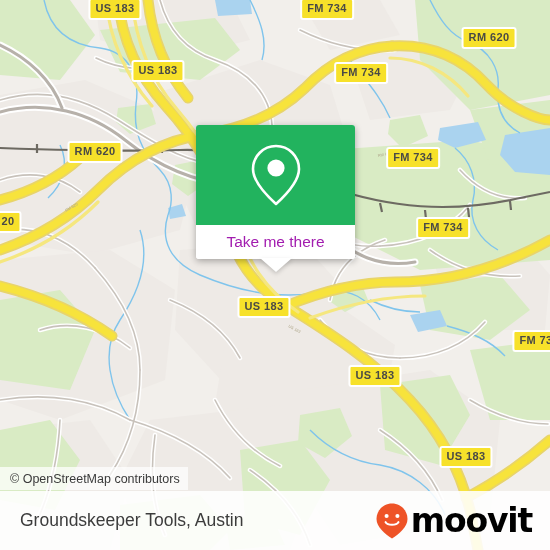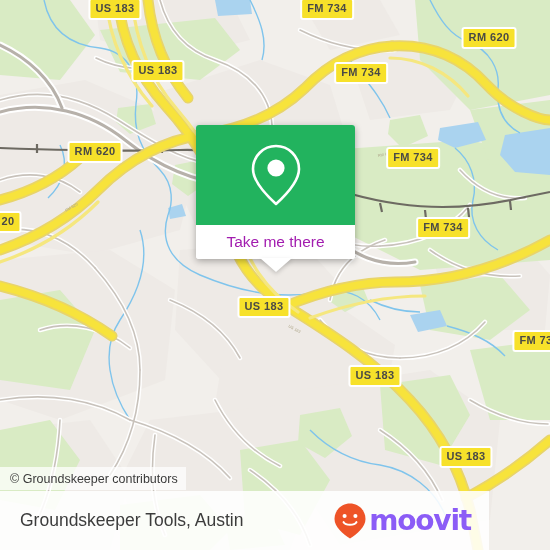--- a/index.html
+++ b/index.html
@@ -104,43 +104,43 @@
     color: #3a3a3a;
     font-size: 12.5px;
     font-family: "Liberation Sans", sans-serif;
     white-space: nowrap;
   }
   
   #bottombar {
     position: absolute;
     left: 0;
     bottom: 0;
-    width: 489px;
+    width: 550px;
     height: 59px;
     background: rgba(255,255,255,0.88);
     display: flex;
     align-items: center;
     justify-content: space-between;
     box-sizing: border-box;
     padding: 0 18px 0 20px;
   }
   #place-title {
     color: #3c3c3c;
     font-size: 17.5px;
     font-family: "Liberation Sans", sans-serif;
     white-space: nowrap;
   }
   #brand {
     display: flex;
     align-items: center;
     gap: 2px;
   }
   #brand-word {
-    color: #8b5cf6;
-    font-size: 28px;
+    color: #000000;
+    font-size: 33px;
     font-weight: bold;
     letter-spacing: -1.2px;
     font-family: "DejaVu Sans", sans-serif;
     line-height: 1;
   }
 </style>
 </head>
 <body>
 
 <div id="app">
@@ -368,21 +368,21 @@
     <div id="popup-green">
       <svg width="58" height="66" viewBox="0 0 58 66">
         <path d="M29 4 C16.3 4 6 14.3 6 27 C6 38 18 52 29 62 C40 52 52 38 52 27 C52 14.3 41.7 4 29 4 Z" fill="none" stroke="#ffffff" stroke-width="2.6" stroke-linejoin="round"></path>
         <circle cx="29" cy="26" r="8.6" fill="#ffffff"></circle>
       </svg>
     </div>
     <div id="popup-label">Take me there</div>
     <div id="popup-tail"></div>
   </div>
 
-  <div id="attribution">© Groundskeeper contributors</div>
+  <div id="attribution">© OpenStreetMap contributors</div>
 
   <div id="bottombar">
     <div id="place-title">Groundskeeper Tools, Austin</div>
     <div id="brand">
       <svg width="34" height="38" viewBox="0 0 34 38">
         <path d="M17 1.5 C8.4 1.5 1.5 8.4 1.5 17 C1.5 25 10 32 17 36.5 C24 32 32.5 25 32.5 17 C32.5 8.4 25.6 1.5 17 1.5 Z" fill="#ee5327"></path>
         <circle cx="11.6" cy="14" r="2.05" fill="#ffffff"></circle>
         <circle cx="22.4" cy="14" r="2.05" fill="#ffffff"></circle>
         <path d="M10.6 20.2 C12.6 23.6 21.4 23.6 23.4 20.2" fill="none" stroke="#ffffff" stroke-width="2.1" stroke-linecap="round"></path>
       </svg>

